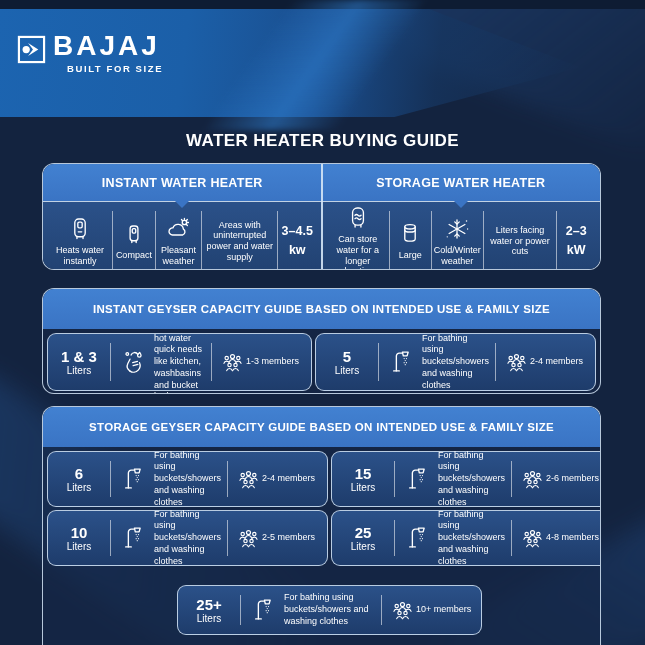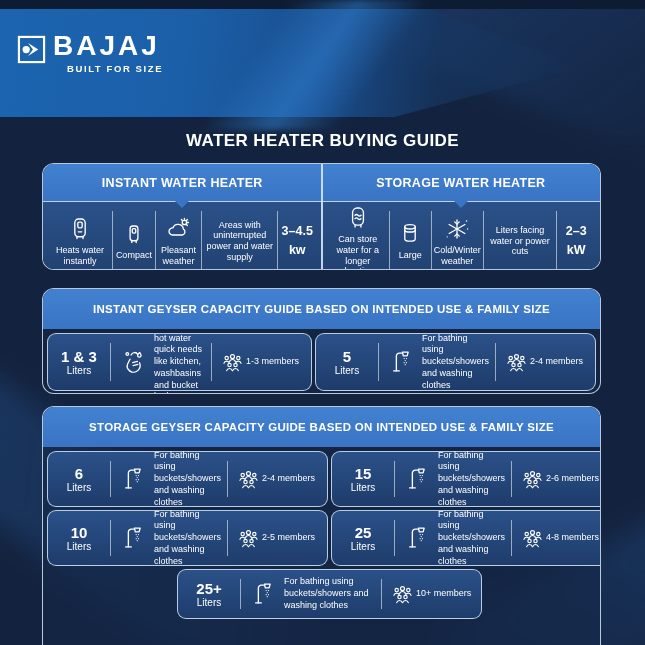--- a/index.html
+++ b/index.html
@@ -71,21 +71,21 @@
   .feat.power{flex:.66;font-size:12.5px;font-weight:700;line-height:1.25;text-align:right;}
   .feat .ic{width:26px;height:26px;}
   
   .capacity .hdr{height:40px;font-size:11.5px;padding:0 28px;}
   .cap-grid{display:grid;grid-template-columns:1fr 1fr;gap:3px;padding:4px;}
   .cap-row{
     display:flex;align-items:stretch;height:56px;box-sizing:border-box;
     border:1px solid rgba(213,229,246,.85);border-radius:9px;
     background:linear-gradient(180deg,#2b5189,#1e3c6b);
   }
-  .cap-row.center{grid-column:1 / span 2;width:305px;margin:0 auto;height:50px;}
+  .cap-row.center{grid-column:1 / span 2;width:305px;margin:16px auto;height:50px;}
   .liters-cell{flex:0 0 62px;display:flex;flex-direction:column;align-items:center;
     justify-content:center;line-height:1.15;text-align:right;}
   .liters-num{font-size:15px;font-weight:700;}
   .liters-unit{font-size:10px;}
   .use-cell{flex:1;display:flex;align-items:center;gap:7px;padding:0 6px 0 10px;
     font-size:9px;line-height:1.3;text-align:left;}
   .use-cell .ic{width:26px;height:26px;flex:0 0 26px;}
   .members-cell{flex:0 0 88px;display:flex;align-items:center;padding:0 4px 0 7px;
     font-size:9px;line-height:1.25;}
   .members-cell .ic{width:27px;height:24px;flex:0 0 27px;}

